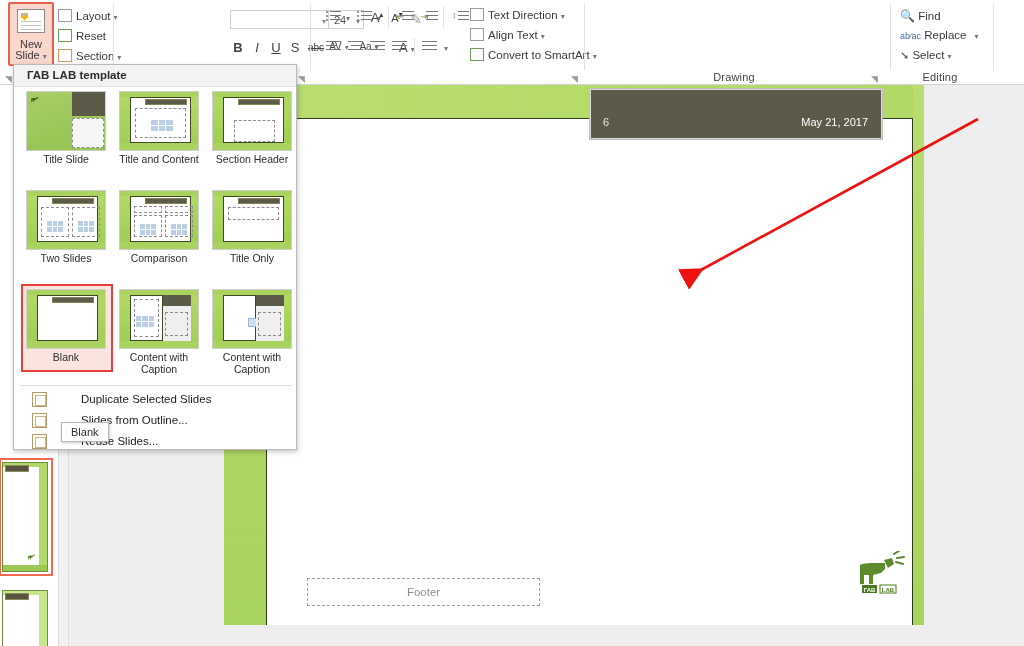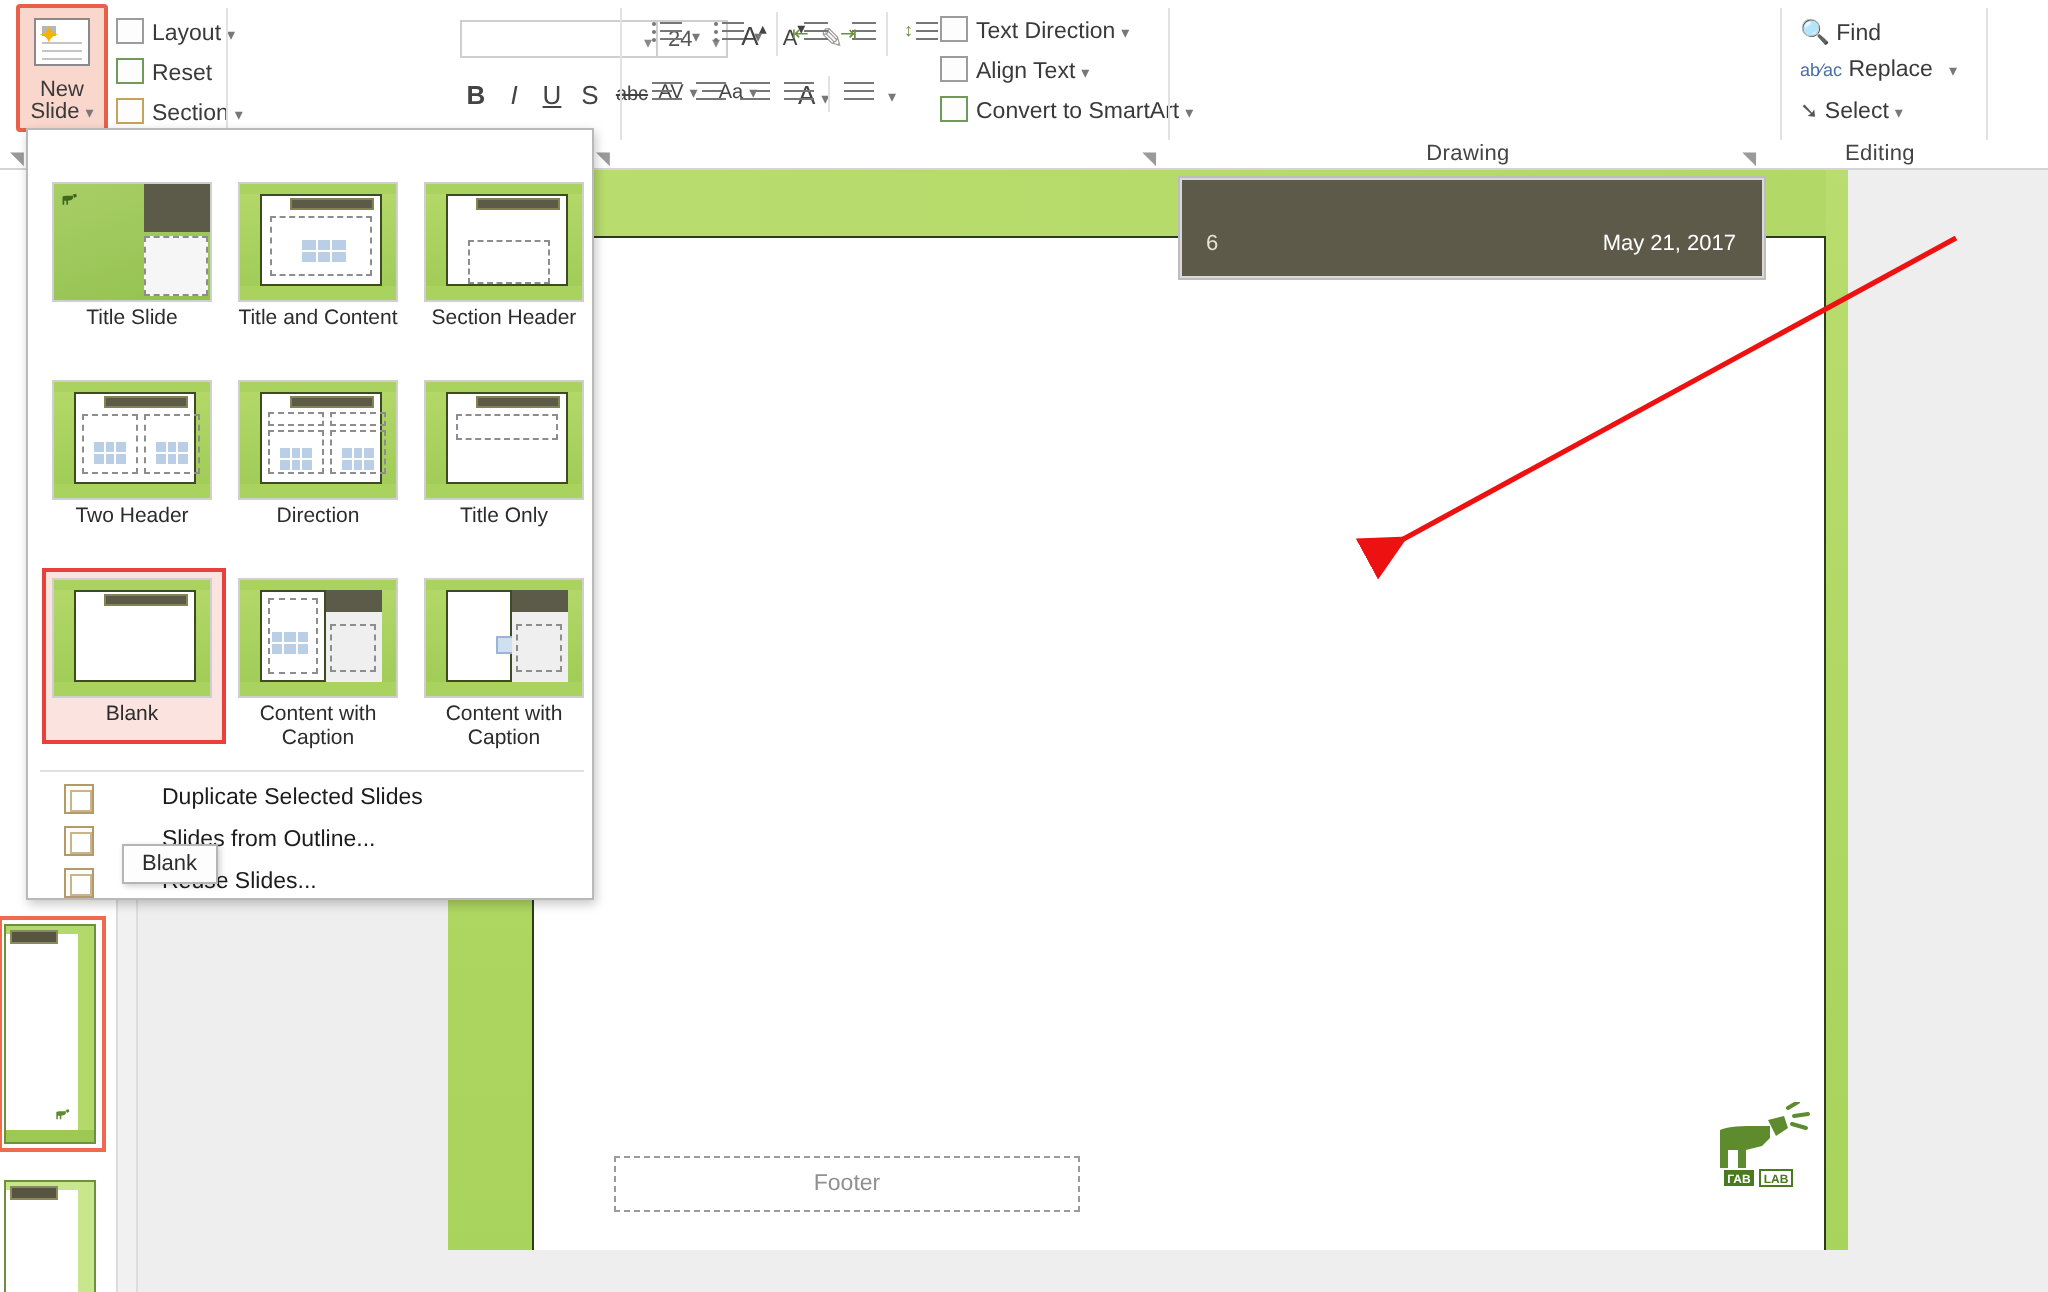--- a/index.html
+++ b/index.html
@@ -509,20 +509,21 @@
         <span style="font-size:11px;color:#555">➘</span>
         <span>Select</span><span class="caret">▾</span>
       </div>
       <div class="rib-label">Editing</div>
     </div>
 
     <div class="rib-sep" style="left:993px"></div>
   </div>
 
   <div class="gallery">
+    <div class="gal-header">ГАВ LAB template</div>
 
     <div class="gal-grid">
 
       <div class="gal-item" style="left:0;top:0">
         <div class="gal-thumb">
           <div style="position:absolute;inset:0;background:linear-gradient(160deg,#a8ce66,#93c24f)"></div>
           <div class="t-dark" style="left:45px;top:0;width:35px;height:24px"></div>
           <div class="t-grey t-dash" style="left:45px;top:26px;width:32px;height:30px;background:#f6f6f6"></div>
           <svg style="position:absolute;left:3px;top:3px;width:11px;height:10px" viewBox="0 0 52 44">
               <g fill="#3f6a1c">
@@ -591,21 +592,21 @@
             <div class="t-ph-icons" style="left:40px;top:24px;width:16px">
                 <span></span>
                 <span></span>
                 <span></span>
                 <span></span>
                 <span></span>
                 <span></span>
               </div>
           </div>
         </div>
-        <div class="gal-caption">Two Header</div>
+        <div class="gal-caption">Two Slides</div>
       </div>
 
       <div class="gal-item" style="left:93px;top:99px">
         <div class="gal-thumb">
           <div class="t-green-l"></div>
             <div class="t-green-r"></div>
             <div class="t-green-b"></div>
             <div class="t-green-t"></div>
           <div class="t-inner">
             <div class="t-bar" style="left:14px"></div>
@@ -624,21 +625,21 @@
             <div class="t-ph-icons" style="left:40px;top:27px;width:16px">
                 <span></span>
                 <span></span>
                 <span></span>
                 <span></span>
                 <span></span>
                 <span></span>
               </div>
           </div>
         </div>
-        <div class="gal-caption">Direction</div>
+        <div class="gal-caption">Comparison</div>
       </div>
 
       <div class="gal-item" style="left:186px;top:99px">
         <div class="gal-thumb">
           <div class="t-green-l"></div>
             <div class="t-green-r"></div>
             <div class="t-green-b"></div>
             <div class="t-green-t"></div>
           <div class="t-inner">
             <div class="t-bar" style="left:14px"></div>

